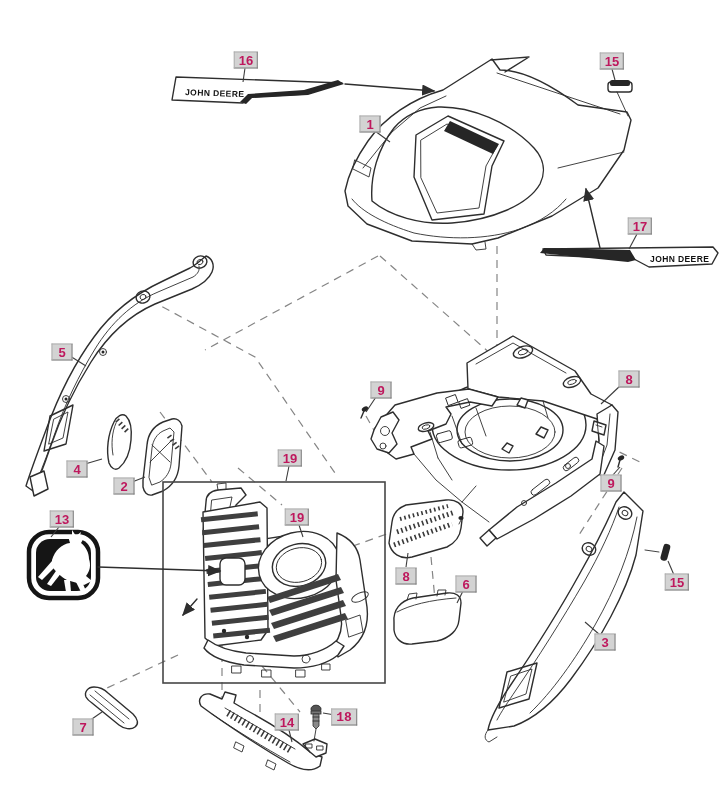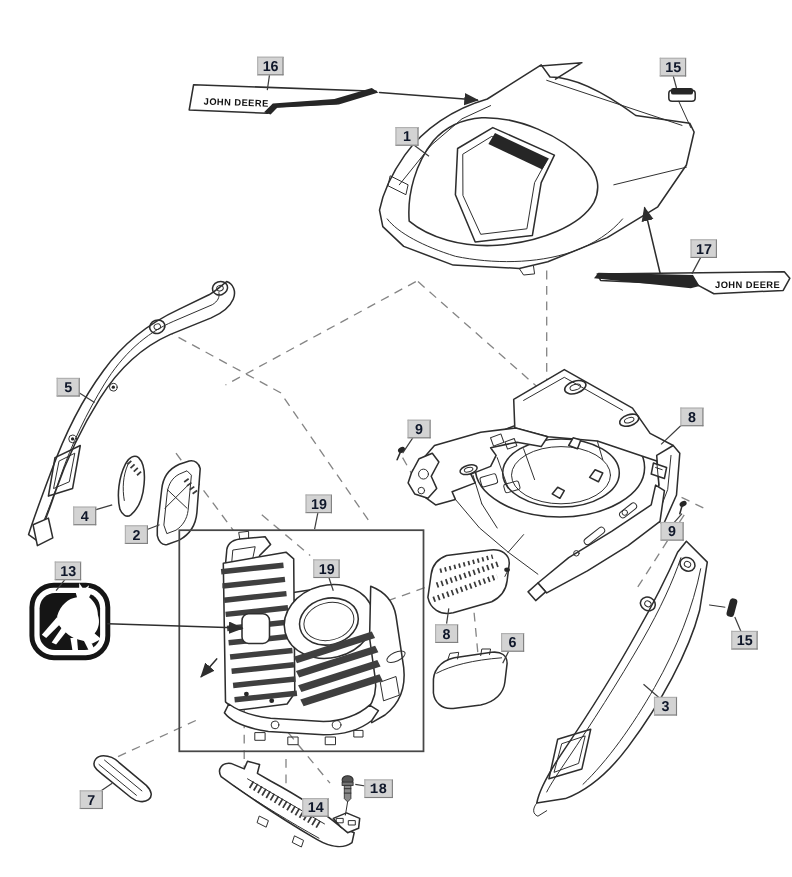--- a/index.html
+++ b/index.html
@@ -6,21 +6,21 @@
   .stage {
     position:relative; width:720px; height:797px; background:#ffffff;
     font-family:"Liberation Sans", sans-serif; overflow:hidden;
   }
   .stage svg { position:absolute; left:0; top:0; }
   .callout-layer { position:absolute; left:0; top:0; width:100%; height:100%; }
   .callout {
     position:absolute; transform:translate(-50%,-50%);
     background:#d3d3d3;
     border:1px solid; border-color:#b0b0b0 #7e7e7e #7e7e7e #b0b0b0;
-    color:#0f172a; font-weight:bold; font-size:13px; line-height:15px;
+    color:#be185d; font-weight:bold; font-size:13px; line-height:15px;
     padding:0 4px; min-width:11px; text-align:center; box-sizing:content-box;
     cursor:pointer; user-select:none;
   }
   .ln   { fill:none; stroke:#2e2e2e; stroke-width:1.4; stroke-linecap:round; stroke-linejoin:round; }
   .lnf  { fill:#ffffff; stroke:#2e2e2e; stroke-width:1.4; stroke-linejoin:round; }
   .thin { stroke-width:0.9; }
   .dk   { fill:#262626; stroke:none; }
   .slat { fill:#3f3f3f; stroke:none; }
   .dash { fill:none; stroke:#858585; stroke-width:1.2; stroke-dasharray:8 6; }
   .hatch{ stroke:#3a3a3a; stroke-dasharray:1.6 2.8; fill:none; }
@@ -360,16 +360,16 @@
       <div class="callout" style="left: 124px; top: 486px;">2</div>
       <div class="callout" style="left: 290px; top: 458px;">19</div>
       <div class="callout" style="left: 297px; top: 517px;">19</div>
       <div class="callout" style="left: 62px; top: 519px;">13</div>
       <div class="callout" style="left: 406px; top: 576px;">8</div>
       <div class="callout" style="left: 611px; top: 483px;">9</div>
       <div class="callout" style="left: 466px; top: 584px;">6</div>
       <div class="callout" style="left: 605px; top: 642px;">3</div>
       <div class="callout" style="left: 677px; top: 582px;">15</div>
       <div class="callout" style="left: 83px; top: 727px;">7</div>
-      <div class="callout" style="left: 287px; top: 722px; margin-top: 12px;">14</div>
+      <div class="callout" style="left: 287px; top: 722px;">14</div>
       <div class="callout" style="left: 344px; top: 717px; font-family: Liberation Mono, monospace;">18</div>
     </div>
 </div>
 
 </body></html>

